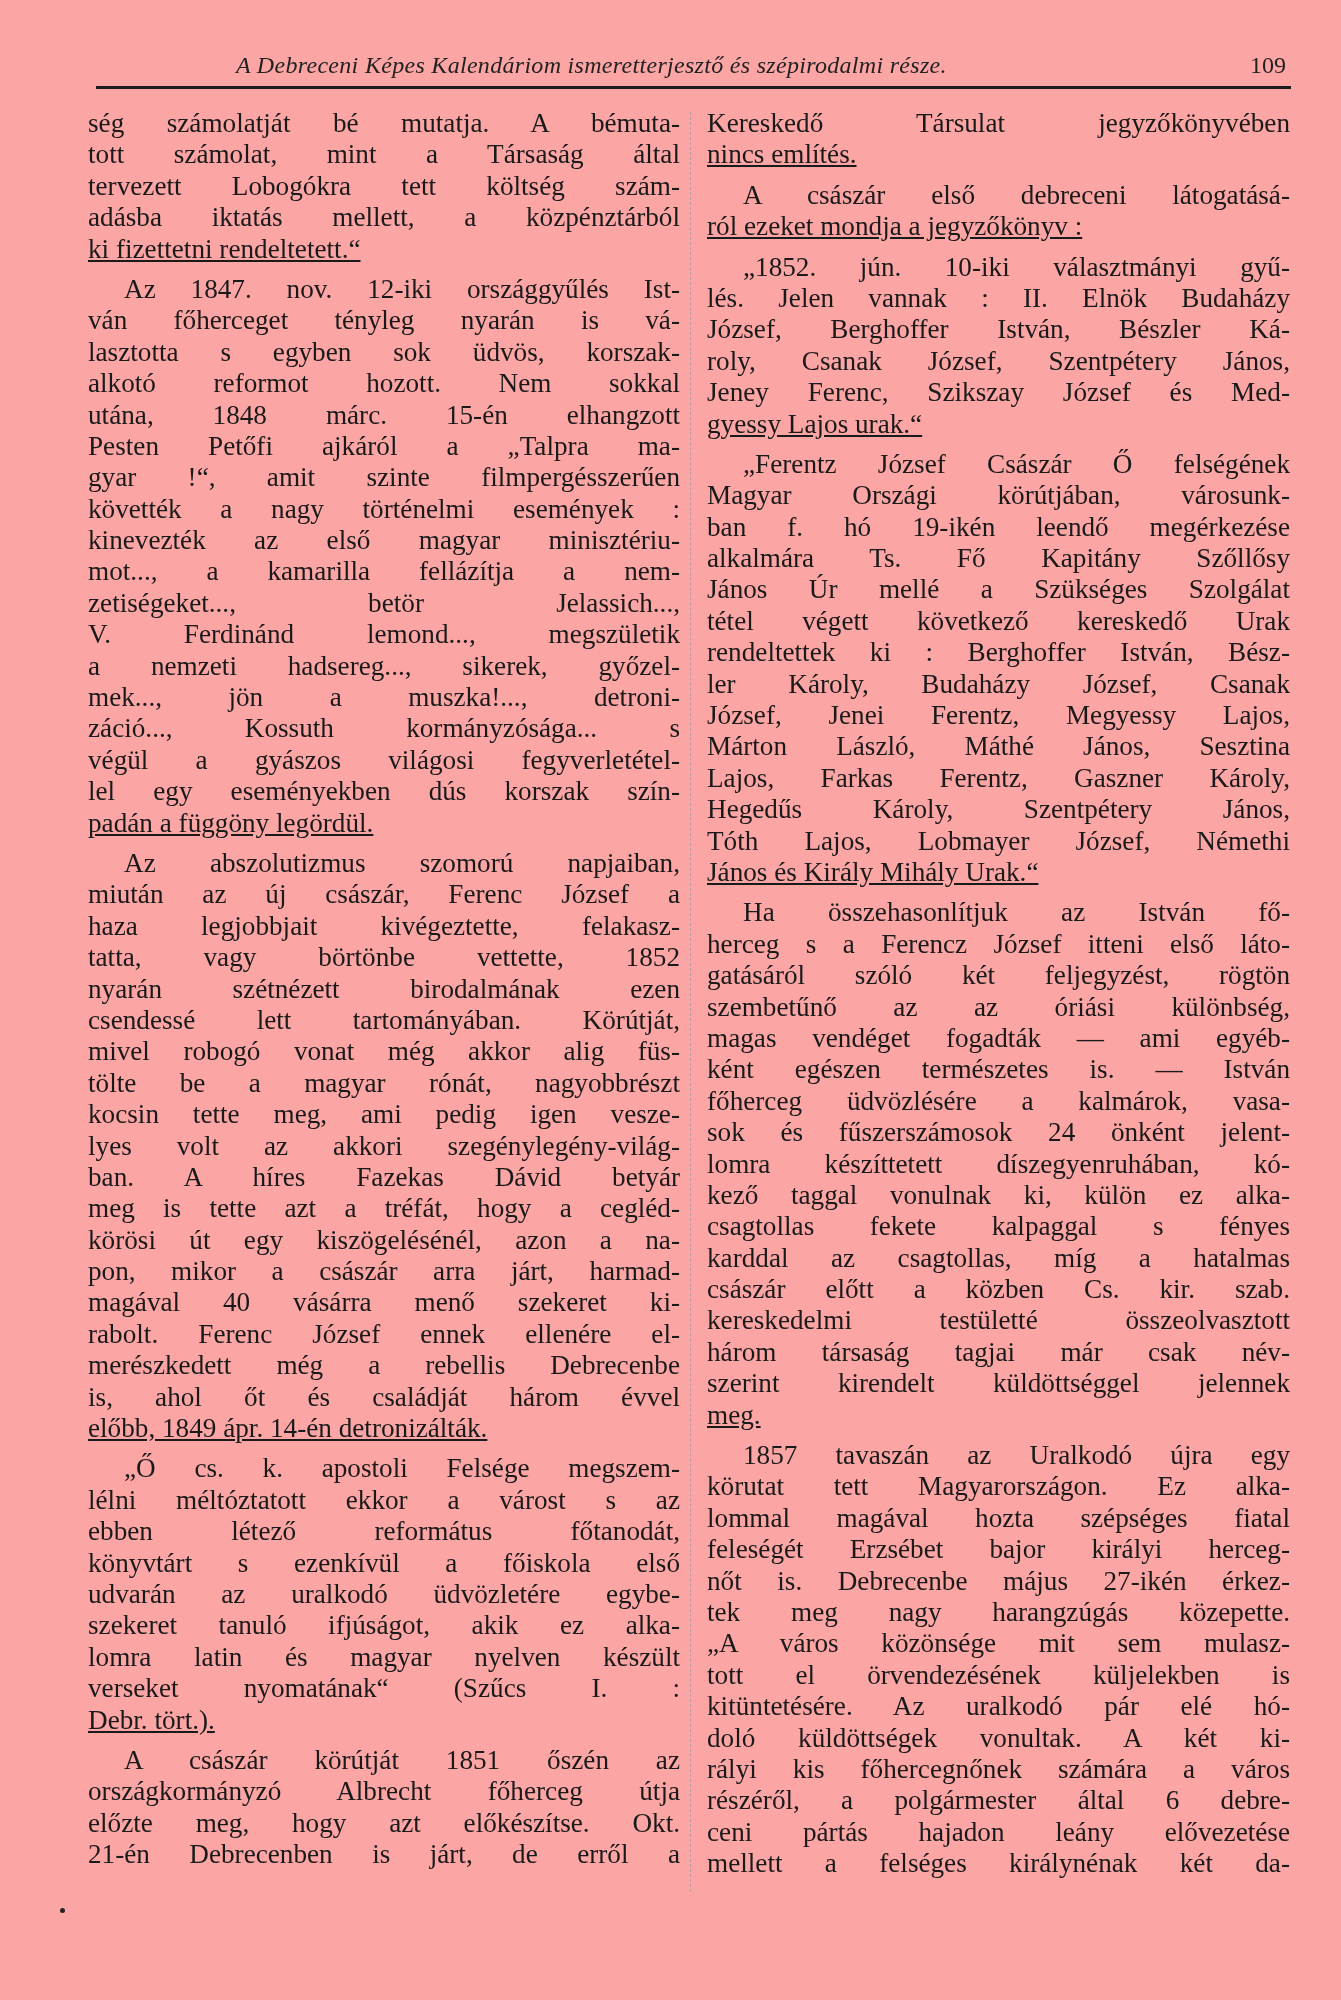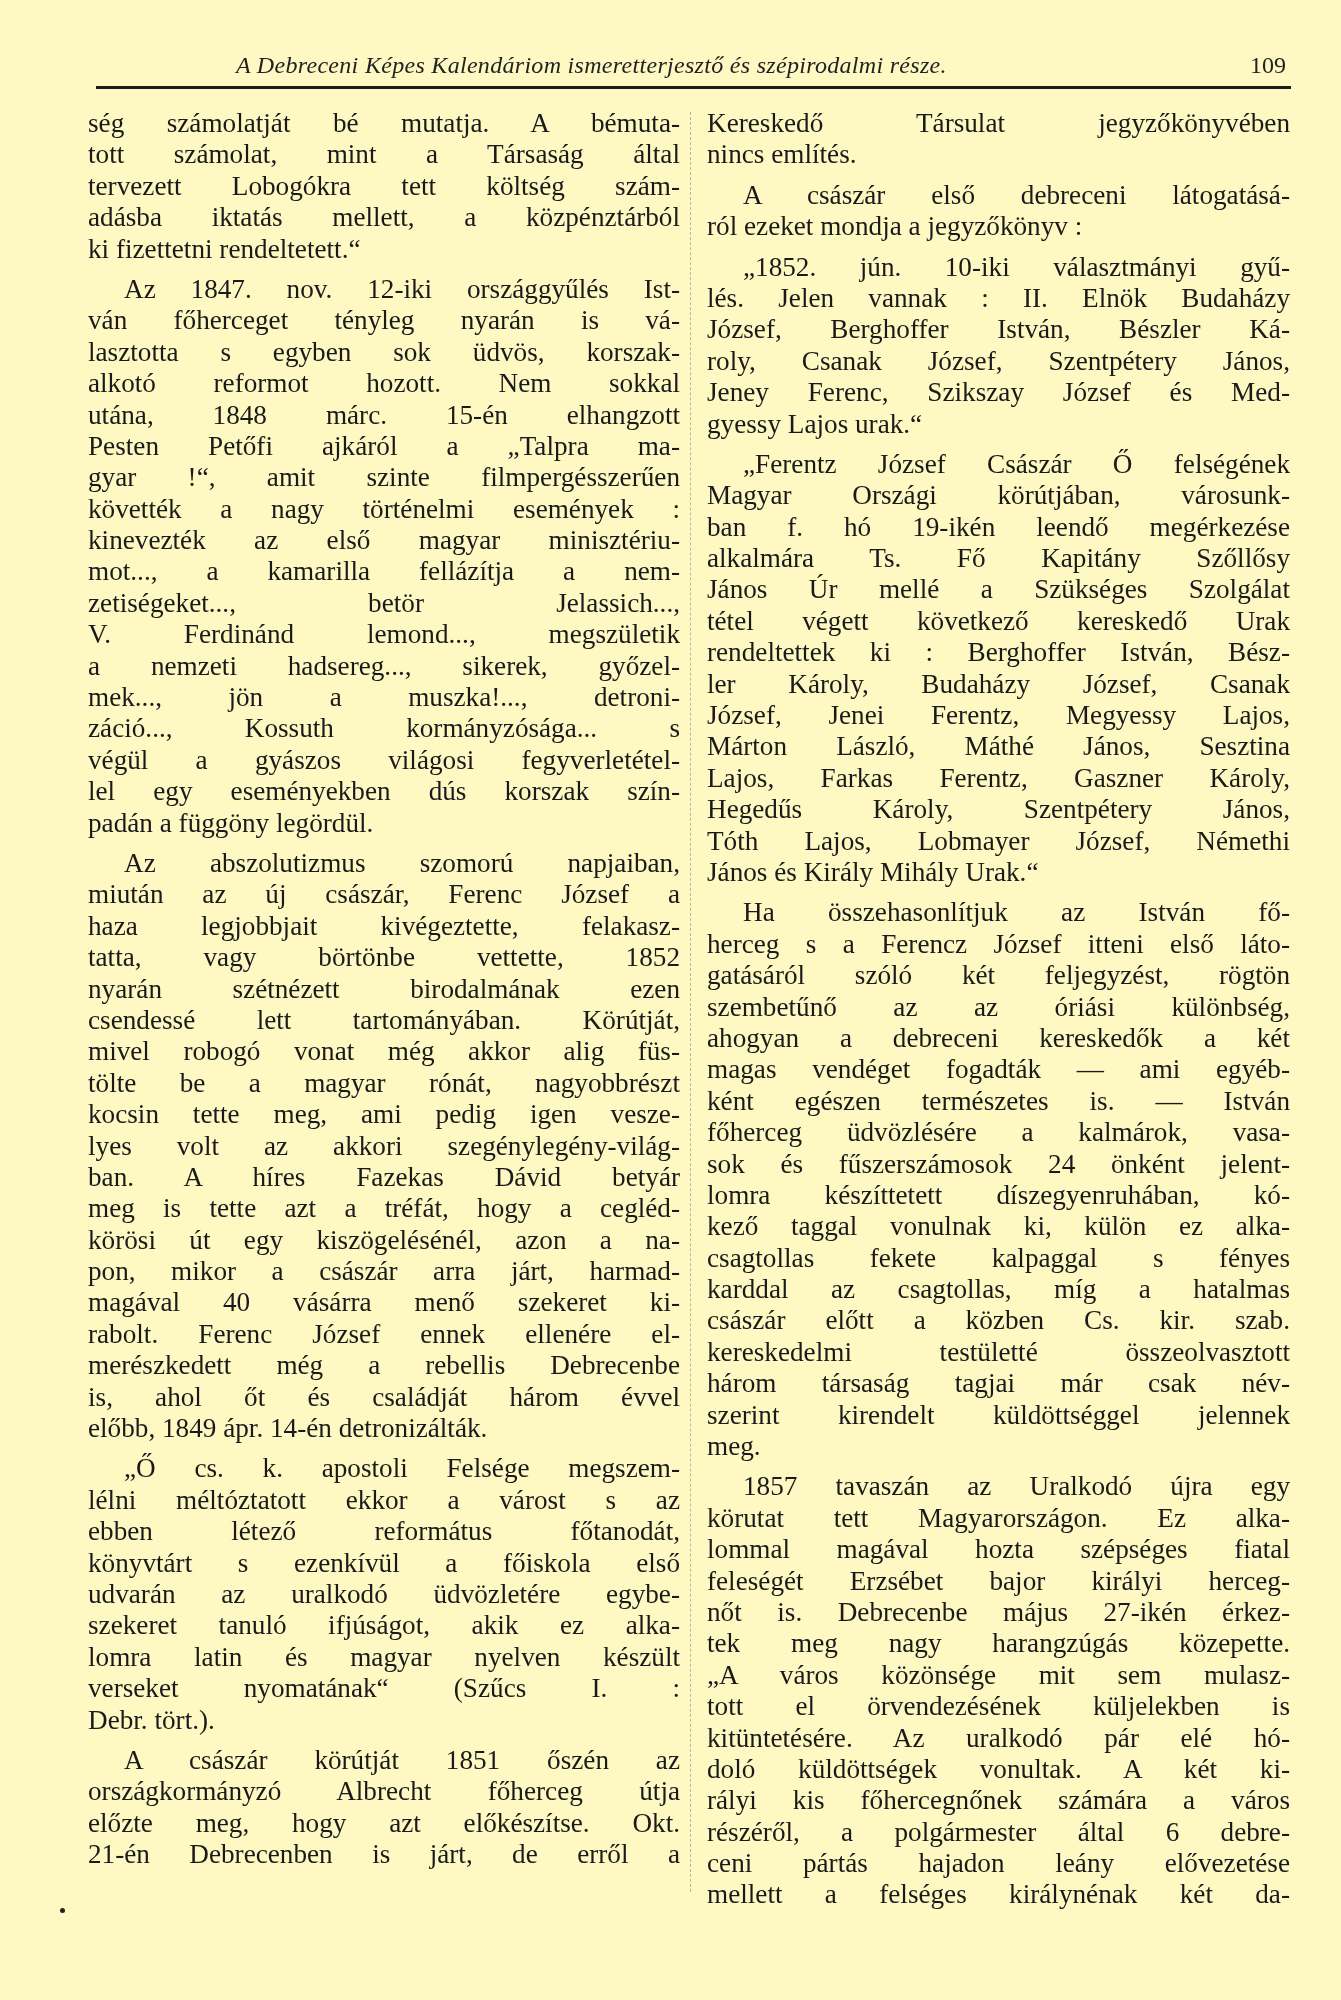--- a/index.html
+++ b/index.html
@@ -1,32 +1,32 @@
 <!DOCTYPE html>
 <html><head>
 <meta charset="utf-8">
 <style>
   html, body { margin: 0; padding: 0; background: #ffffff; }
   body { width: 1341px; height: 2000px; position: relative; overflow: hidden;
          font-family: "Liberation Serif", "DejaVu Serif", serif; color: #1a1a1a; }
   .page { position: absolute; left: 0; top: 0; width: 1341px; height: 2000px;
-          background: #fef9c3; }
+          background: #fca5a5; }
   .running-head { position: absolute; left: 96px; top: 30px; width: 1190px; height: 50px; }
   .running-title { position: absolute; left: 140px; top: 22px; font-style: italic;
                    font-size: 24px; letter-spacing: 0.3px; color: #222; white-space: nowrap; }
   .page-number { position: absolute; right: 0px; top: 22px; font-size: 24px; color: #222; }
   .head-rule { position: absolute; left: 96px; top: 86px; width: 1195px; height: 3px;
                background: #1c1c1c; }
   .column { position: absolute; top: 108px; font-size: 27.2px; line-height: 31.4px;
             text-align: justify; }
   .col-left { left: 88px; width: 592px; }
   .col-right { left: 707px; width: 583px; }
   .line { display: block; white-space: nowrap; text-align: justify; text-align-last: justify;
           height: 31.4px; overflow: visible; }
-  .line.last { text-align-last: left; }
+  .line.last { text-align-last: left; text-decoration: underline; }
   .para-gap { height: 9px; }
   .indent { padding-left: 36px; }
   .column-divider { position: absolute; left: 690px; top: 112px; width: 0; height: 1780px;
                     border-left: 1.5px dashed #9a9a9a; opacity: 0.7; }
   .speck { position: absolute; width: 5px; height: 5px; border-radius: 50%; background: #222; }
 </style>
 </head>
 <body>
 
 <div class="page">
@@ -144,21 +144,20 @@
         <span class="line">Hegedűs Károly, Szentpétery János,</span>
         <span class="line">Tóth Lajos, Lobmayer József, Némethi</span>
         <span class="line last">János és Király Mihály Urak.“</span>
       </div>
       <div class="para-gap"></div>
       <div class="paragraph">
         <span class="line indent">Ha összehasonlítjuk az István fő-</span>
         <span class="line">herceg s a Ferencz József itteni első láto-</span>
         <span class="line">gatásáról szóló két feljegyzést, rögtön</span>
         <span class="line">szembetűnő az az óriási különbség,</span>
-        <span class="line">ahogyan a debreceni kereskedők a két</span>
         <span class="line">magas vendéget fogadták — ami egyéb-</span>
         <span class="line">ként egészen természetes is. — István</span>
         <span class="line">főherceg üdvözlésére a kalmárok, vasa-</span>
         <span class="line">sok és fűszerszámosok 24 önként jelent-</span>
         <span class="line">lomra készíttetett díszegyenruhában, kó-</span>
         <span class="line">kező taggal vonulnak ki, külön ez alka-</span>
         <span class="line">csagtollas fekete kalpaggal s fényes</span>
         <span class="line">karddal az csagtollas, míg a hatalmas</span>
         <span class="line">császár előtt a közben Cs. kir. szab.</span>
         <span class="line">kereskedelmi testületté összeolvasztott</span>

